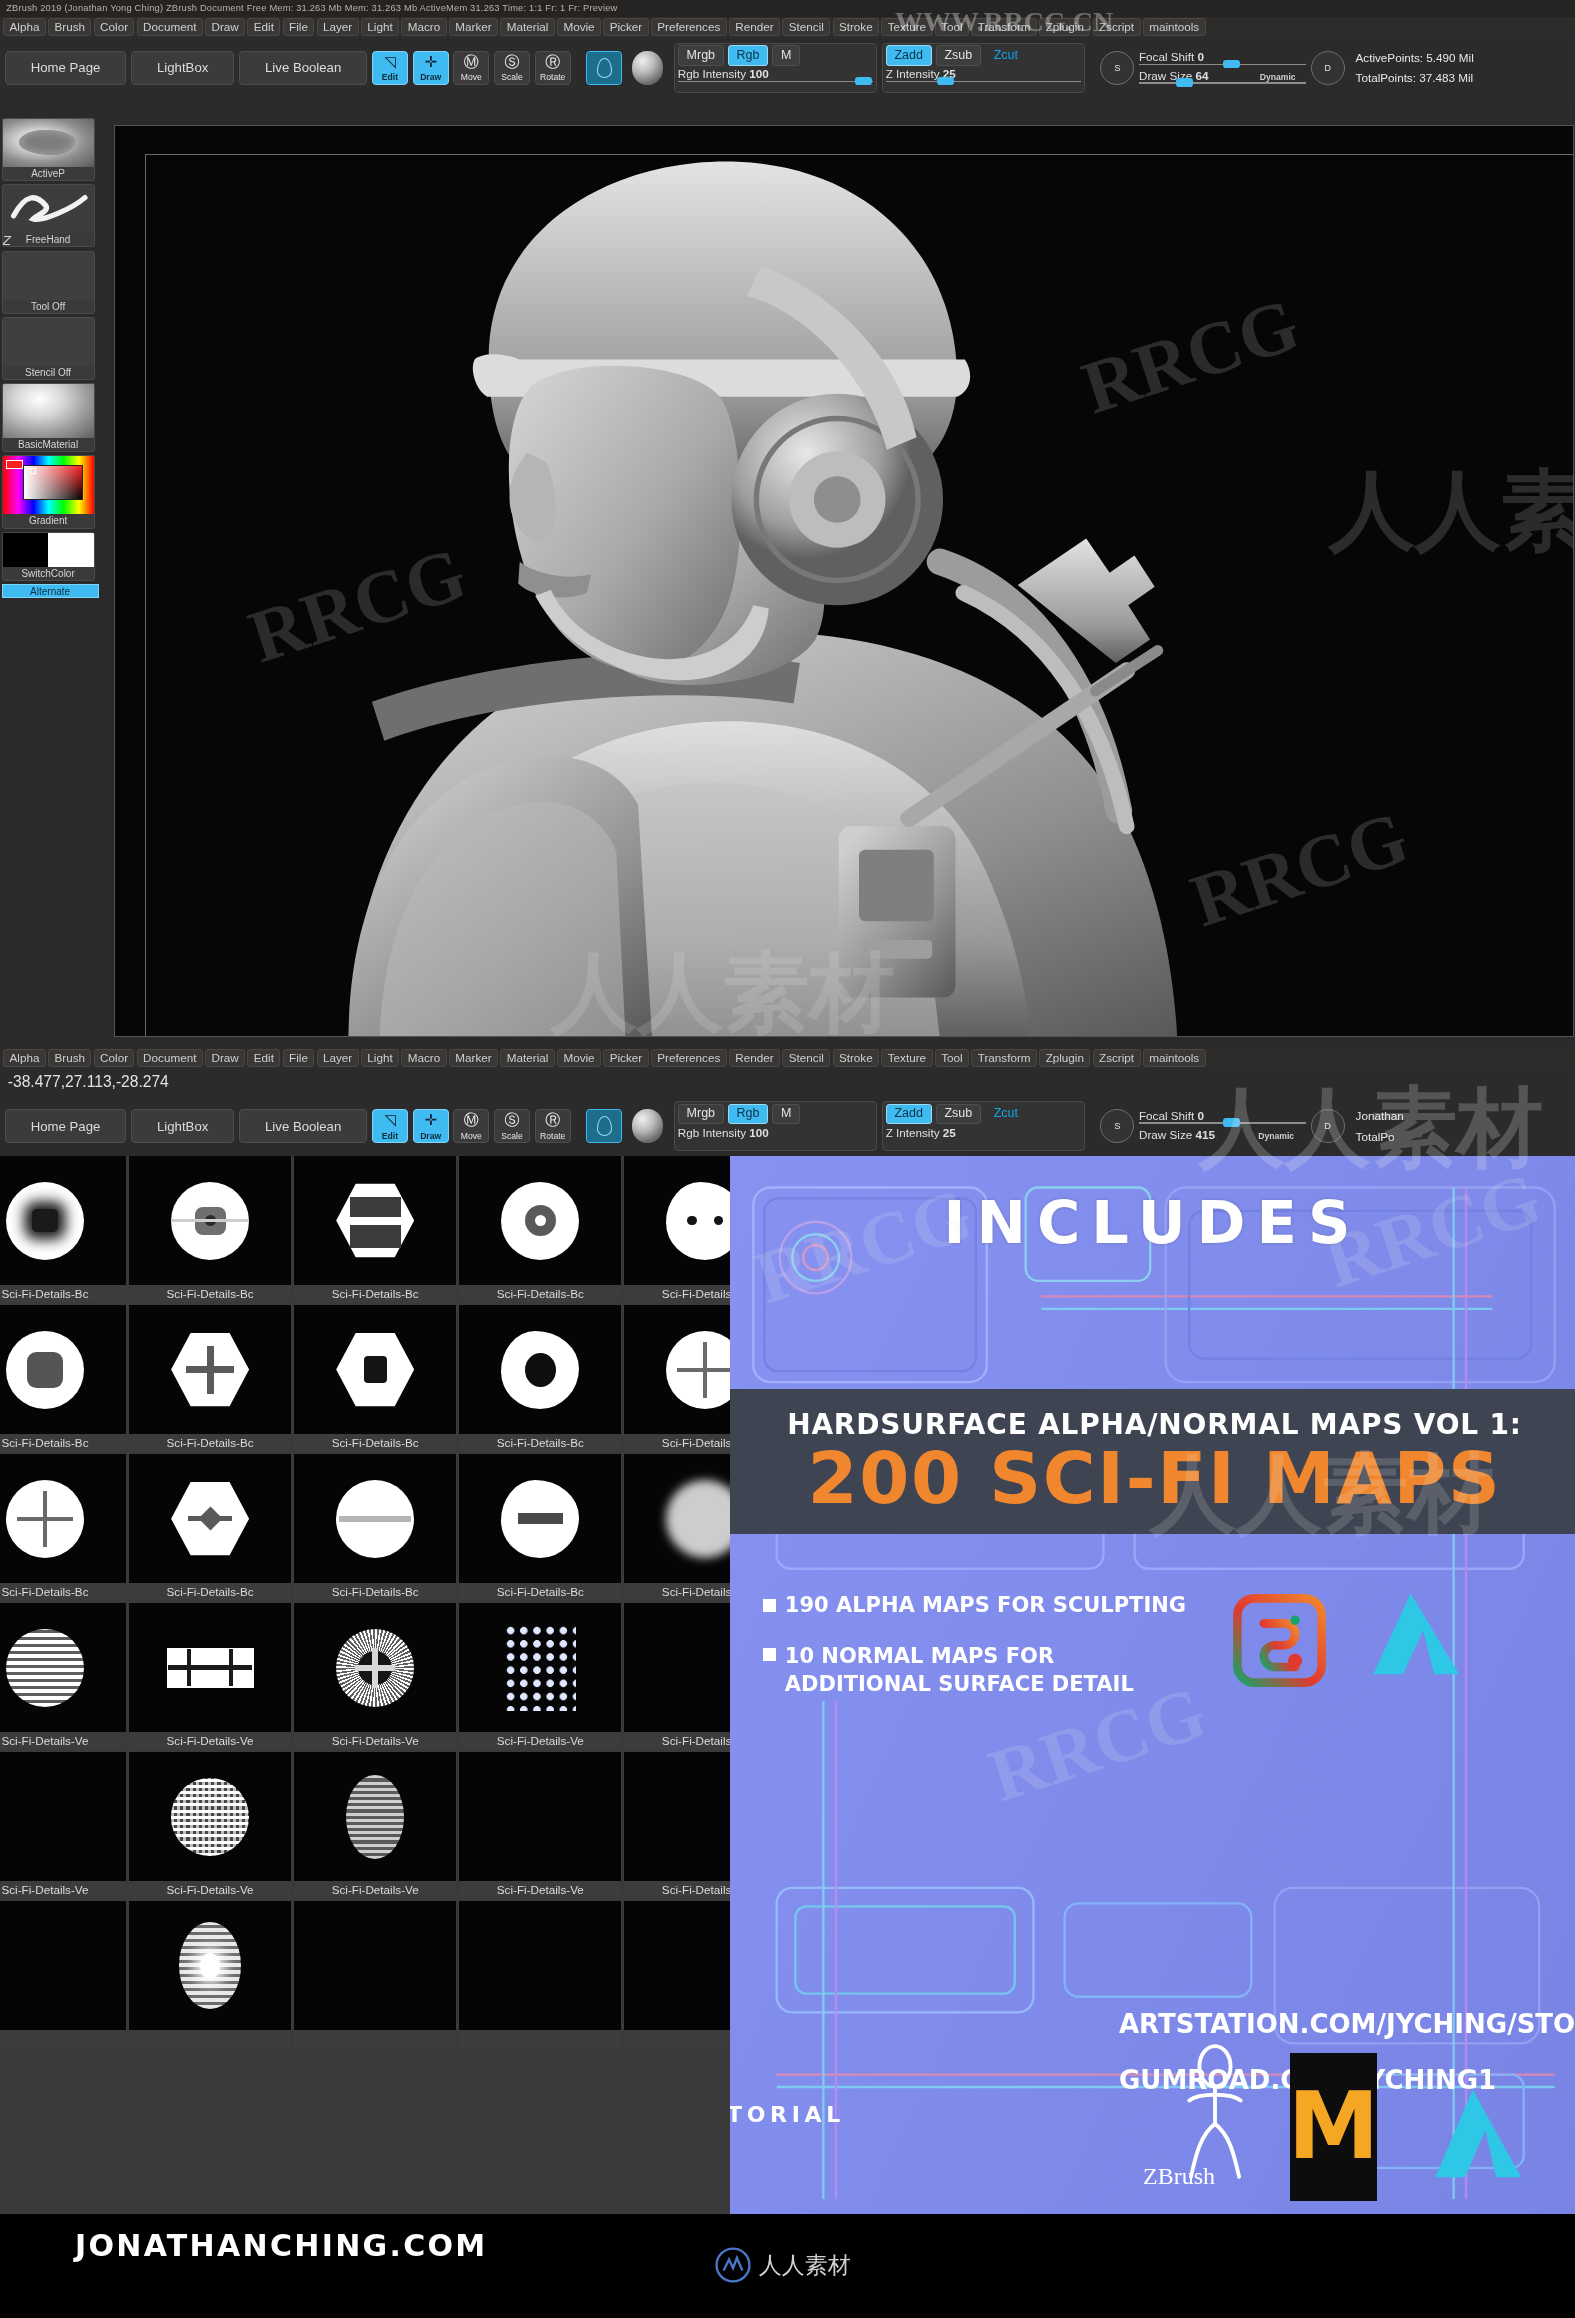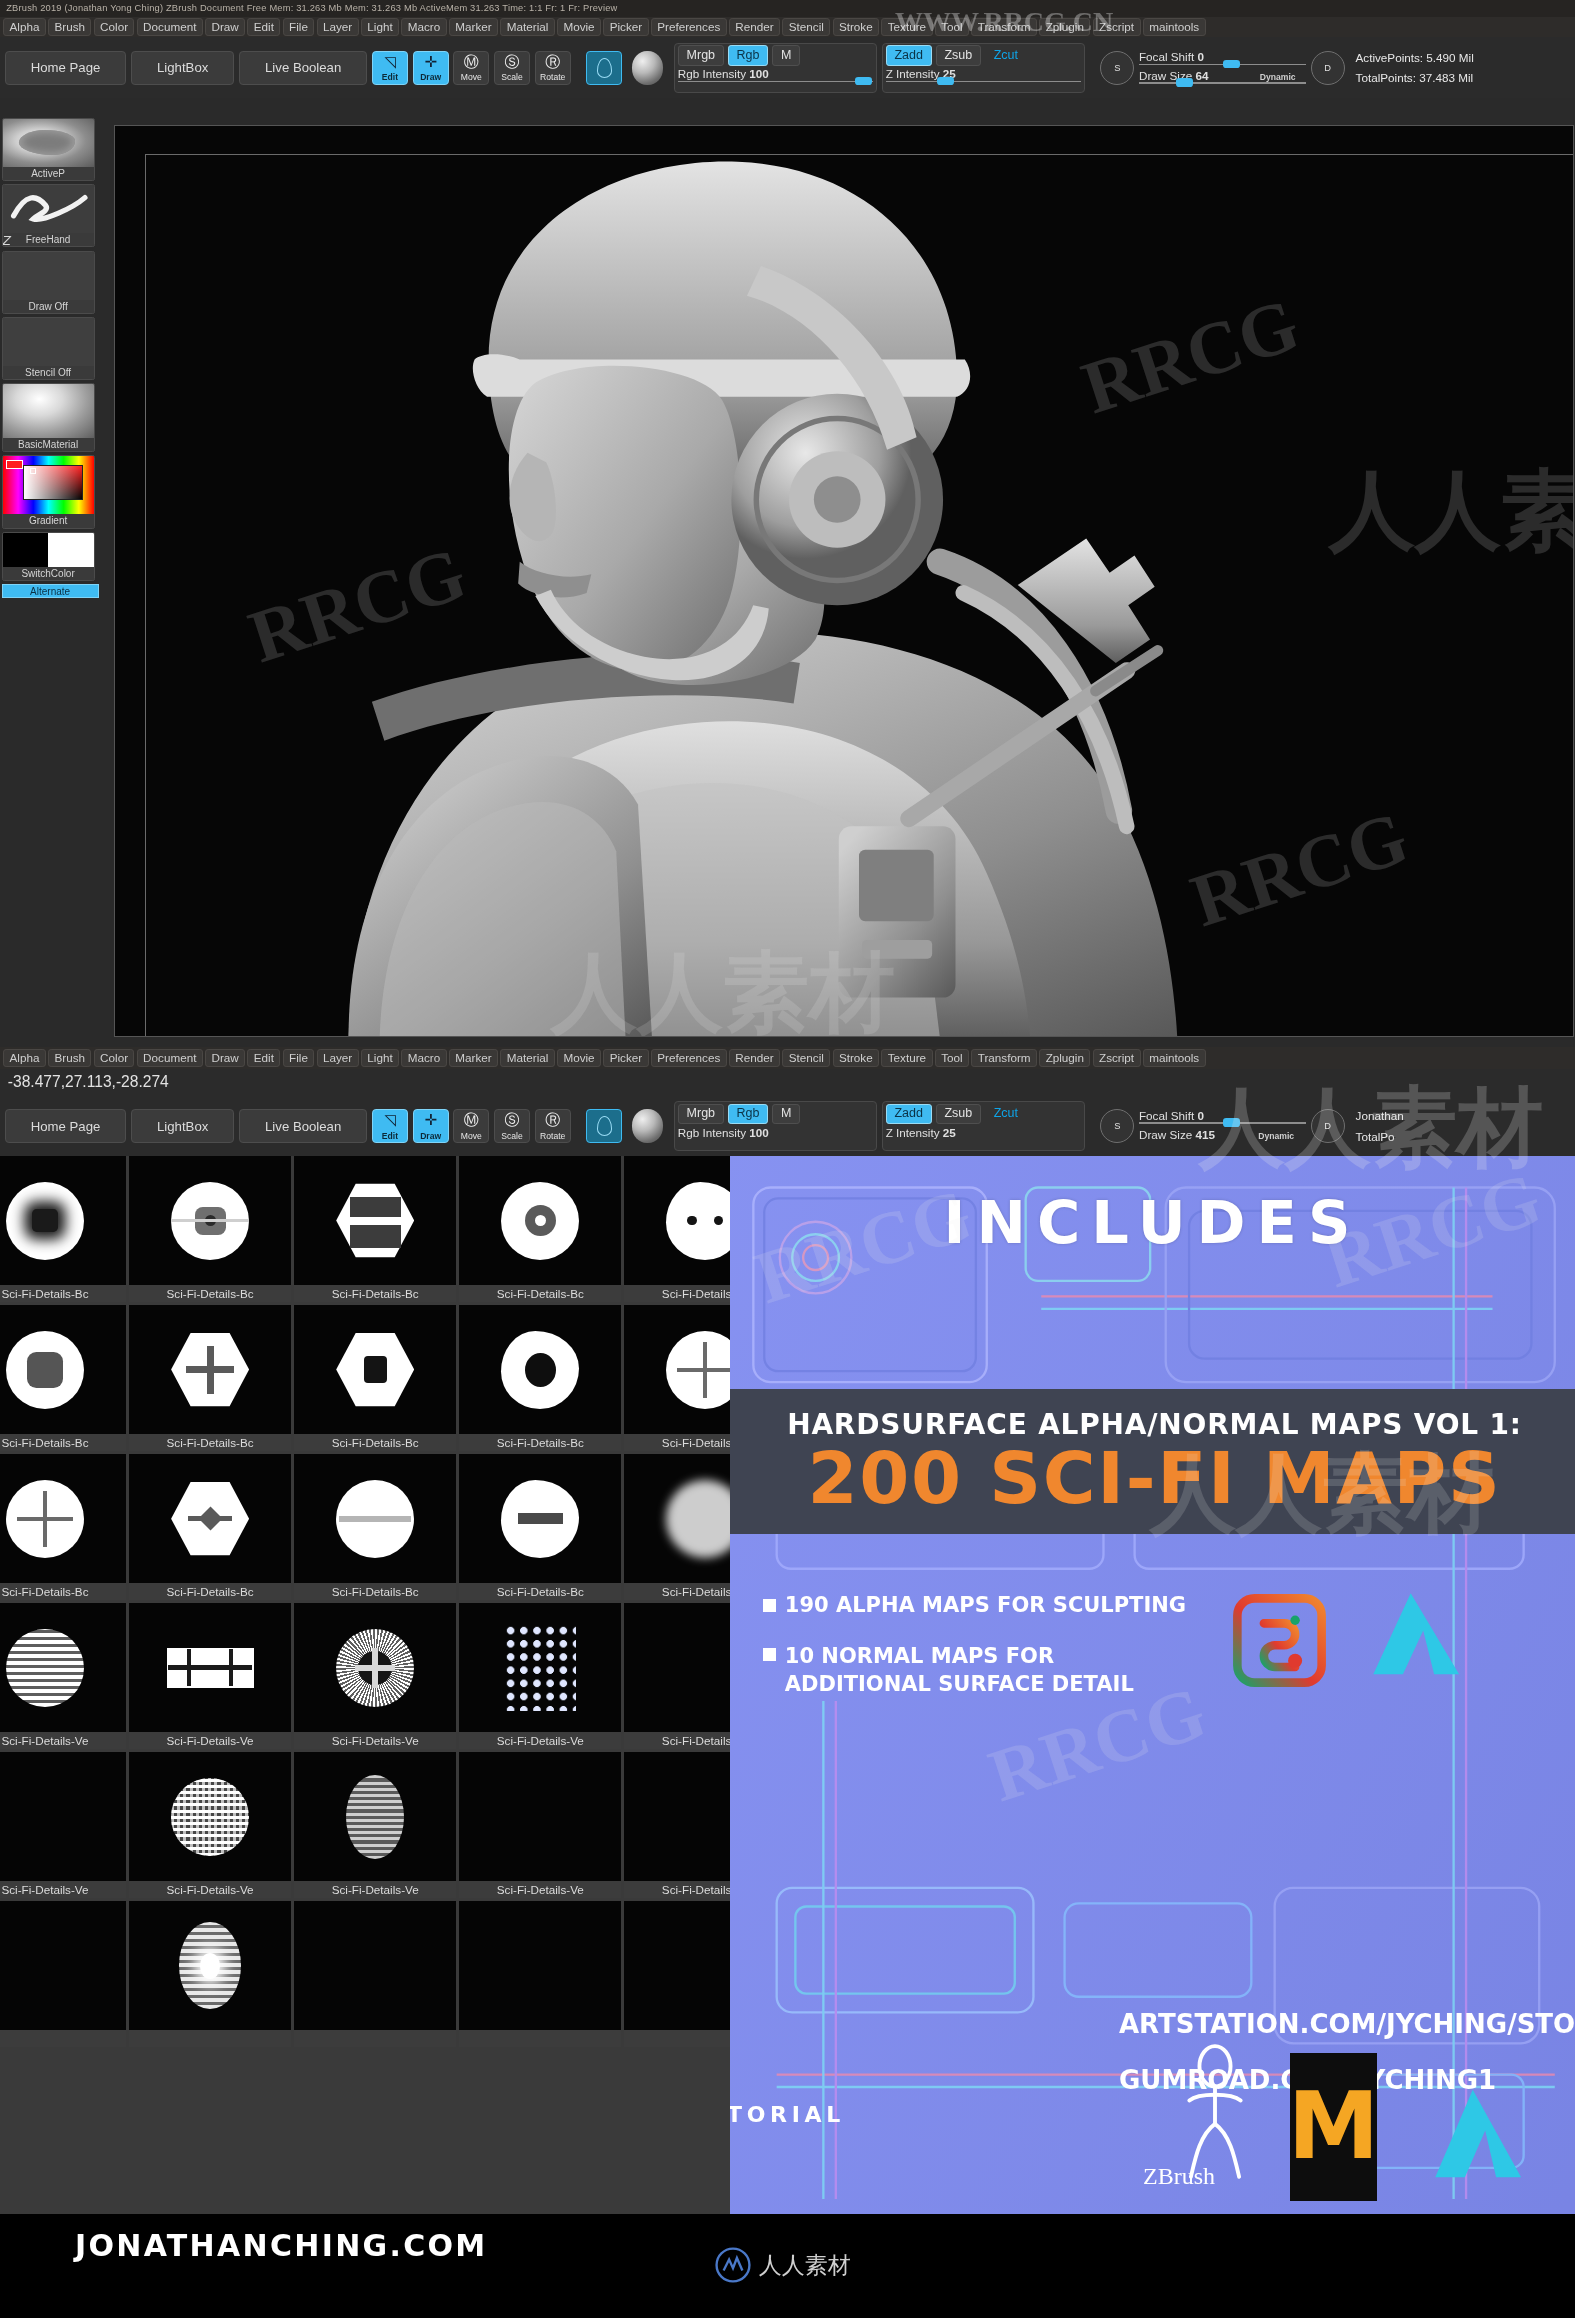--- a/index.html
+++ b/index.html
@@ -330,21 +330,21 @@
     <div class="rail-item">
       <div class="rail-thumb thumb-free">
         <svg class="freehand-svg" viewBox="0 0 120 62">
           <path d="M14,40 C30,10 44,12 56,26 C62,34 46,38 40,44 C52,48 92,30 108,16" stroke="#f2f2f2" stroke-width="7" fill="none" stroke-linecap="round"></path>
         </svg>
       </div>
       <div class="rail-cap">FreeHand</div>
     </div>
     <div class="rail-item">
       <div class="rail-thumb thumb-empty"></div>
-      <div class="rail-cap">Draw Off</div>
+      <div class="rail-cap">Tool Off</div>
     </div>
     <div class="rail-item">
       <div class="rail-thumb thumb-empty"></div>
       <div class="rail-cap">Stencil Off</div>
     </div>
     <div class="rail-item">
       <div class="rail-thumb thumb-material" style="height:54px;"></div>
       <div class="rail-cap">BasicMaterial</div>
     </div>
     <div class="rail-item">

